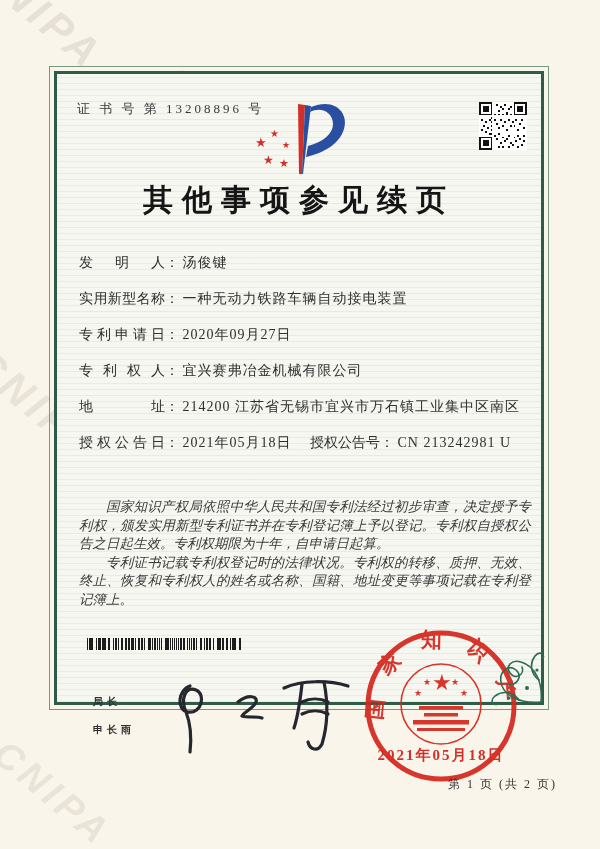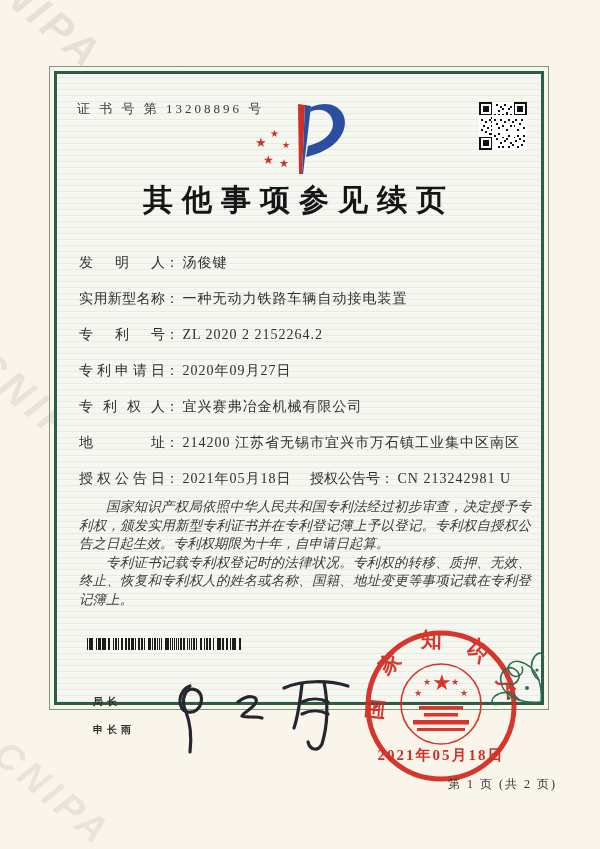--- a/index.html
+++ b/index.html
@@ -135,24 +135,20 @@
       <div class="fields">
         <div class="row">
           <span class="flabel">发明人</span><span class="colon">：</span>
           <span class="fvalue">汤俊键</span>
         </div>
         <div class="row">
           <span class="flabel">实用新型名称</span><span class="colon">：</span>
           <span class="fvalue">一种无动力铁路车辆自动接电装置</span>
         </div>
         <div class="row">
-          <span class="flabel">专利号</span><span class="colon">：</span>
-          <span class="fvalue">ZL 2020 2 2152264.2</span>
-        </div>
-        <div class="row">
           <span class="flabel">专利申请日</span><span class="colon">：</span>
           <span class="fvalue">2020年09月27日</span>
         </div>
         <div class="row">
           <span class="flabel">专利权人</span><span class="colon">：</span>
           <span class="fvalue">宜兴赛弗冶金机械有限公司</span>
         </div>
         <div class="row">
           <span class="flabel">地址</span><span class="colon">：</span>
           <span class="fvalue">214200 江苏省无锡市宜兴市万石镇工业集中区南区</span>

